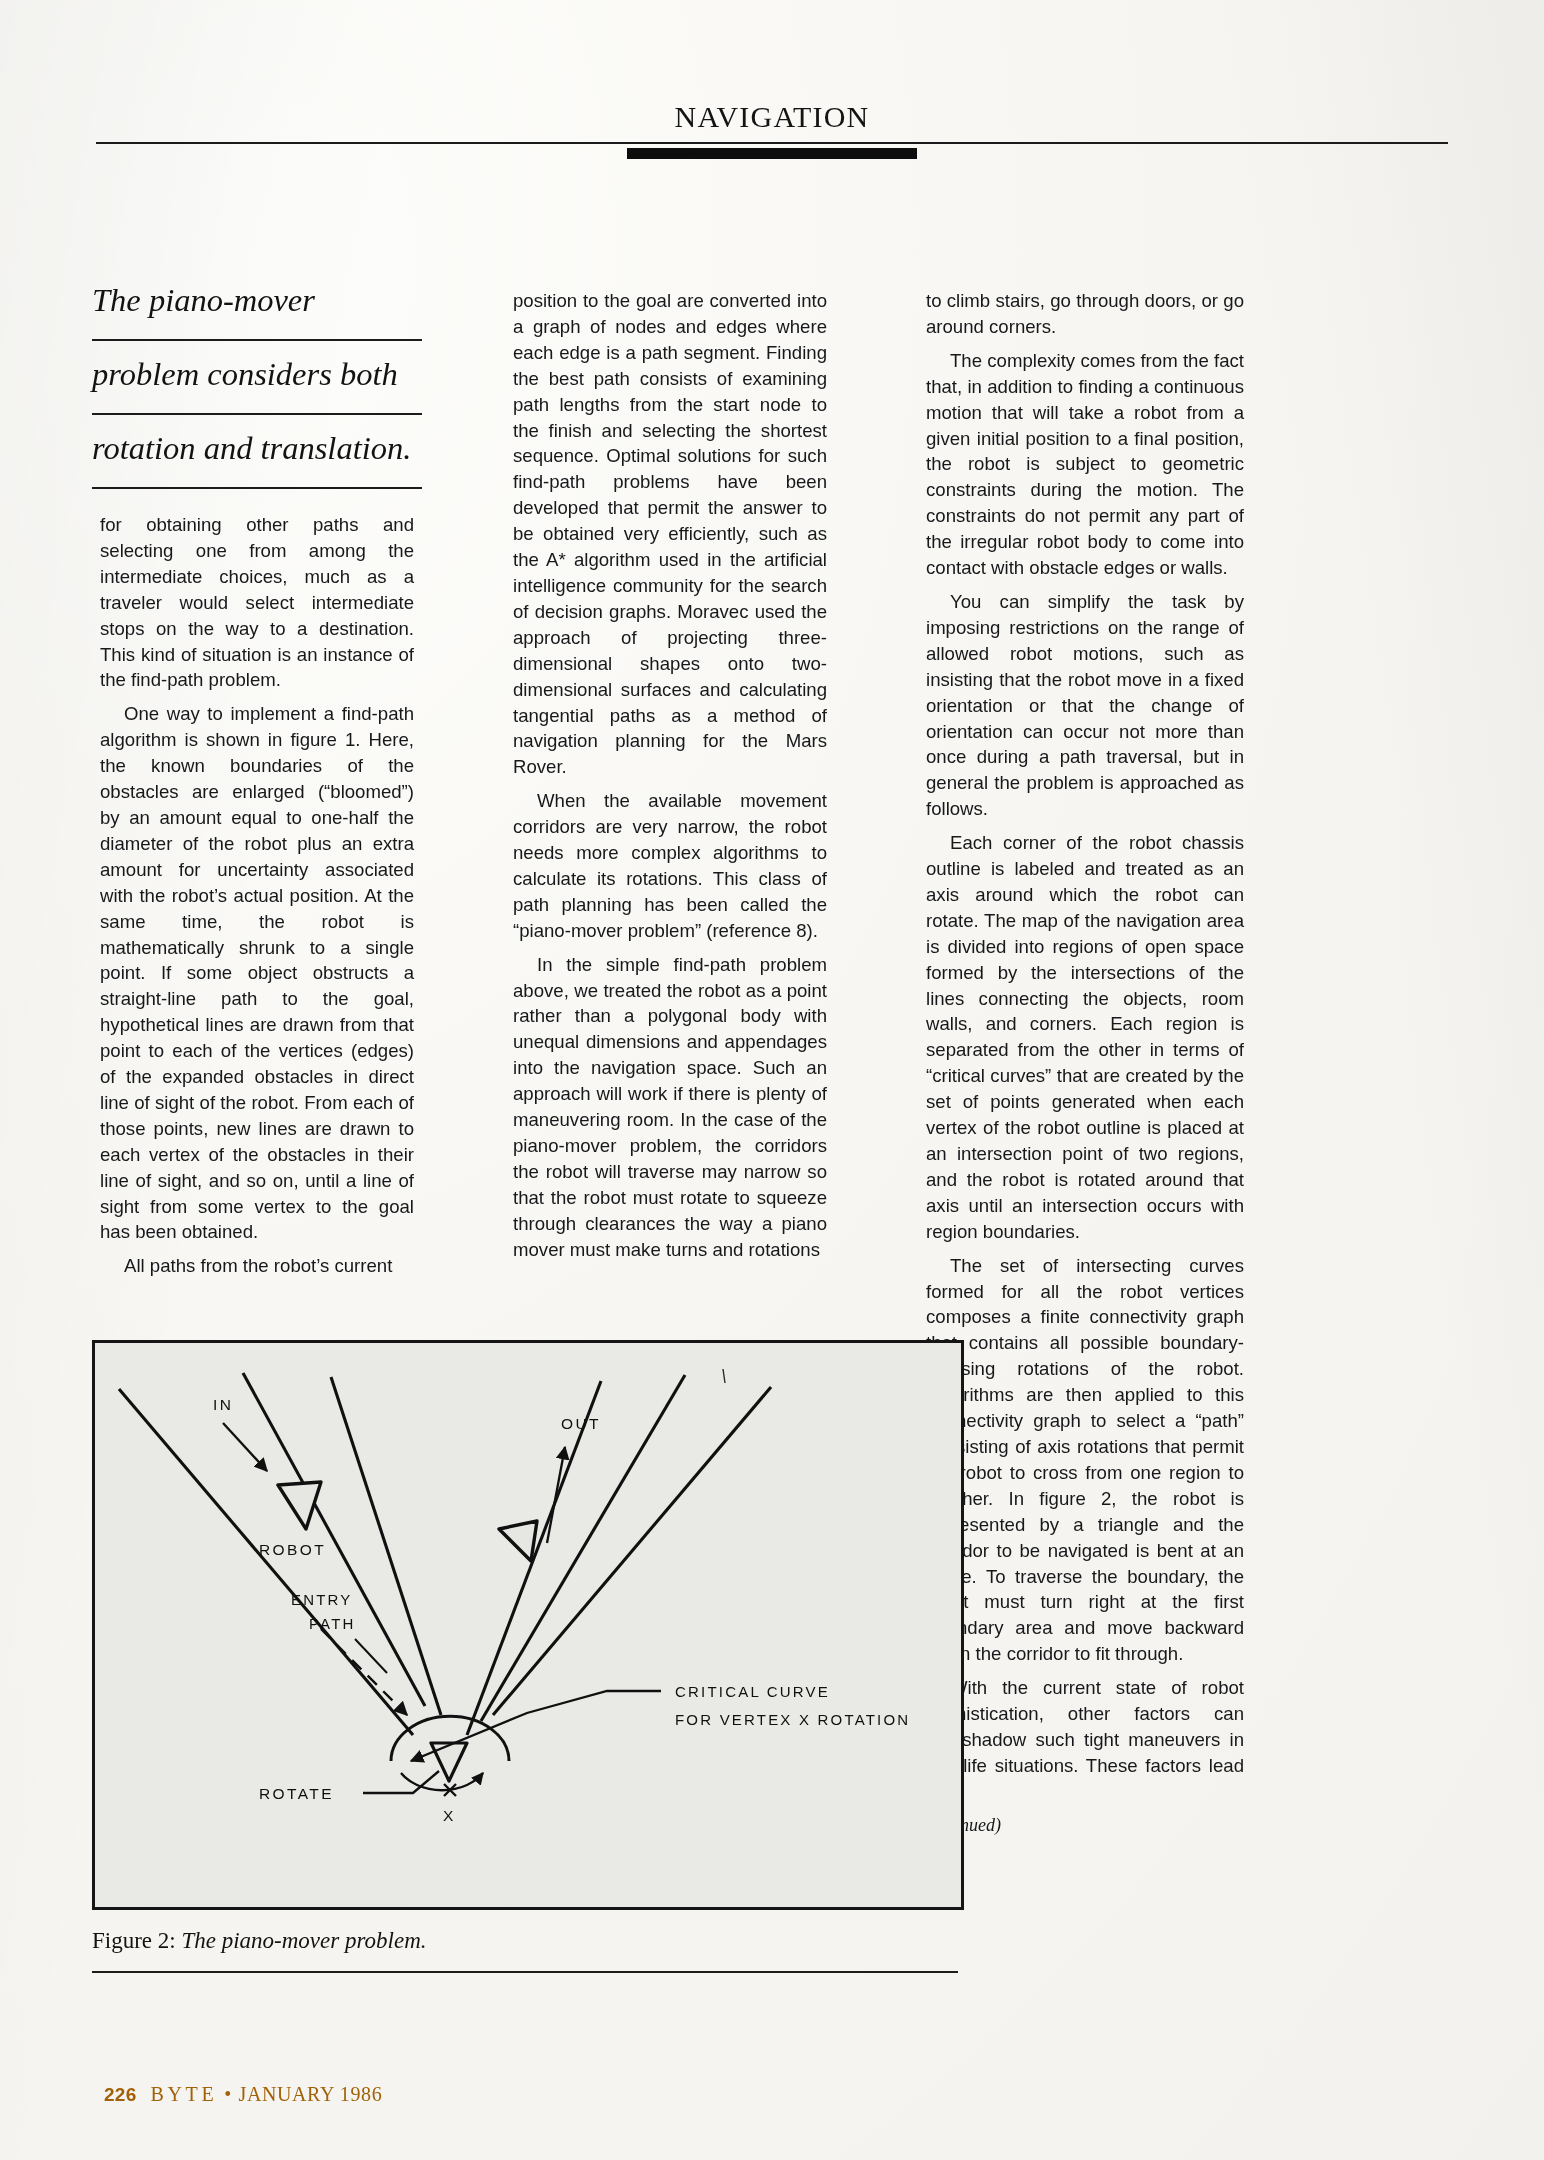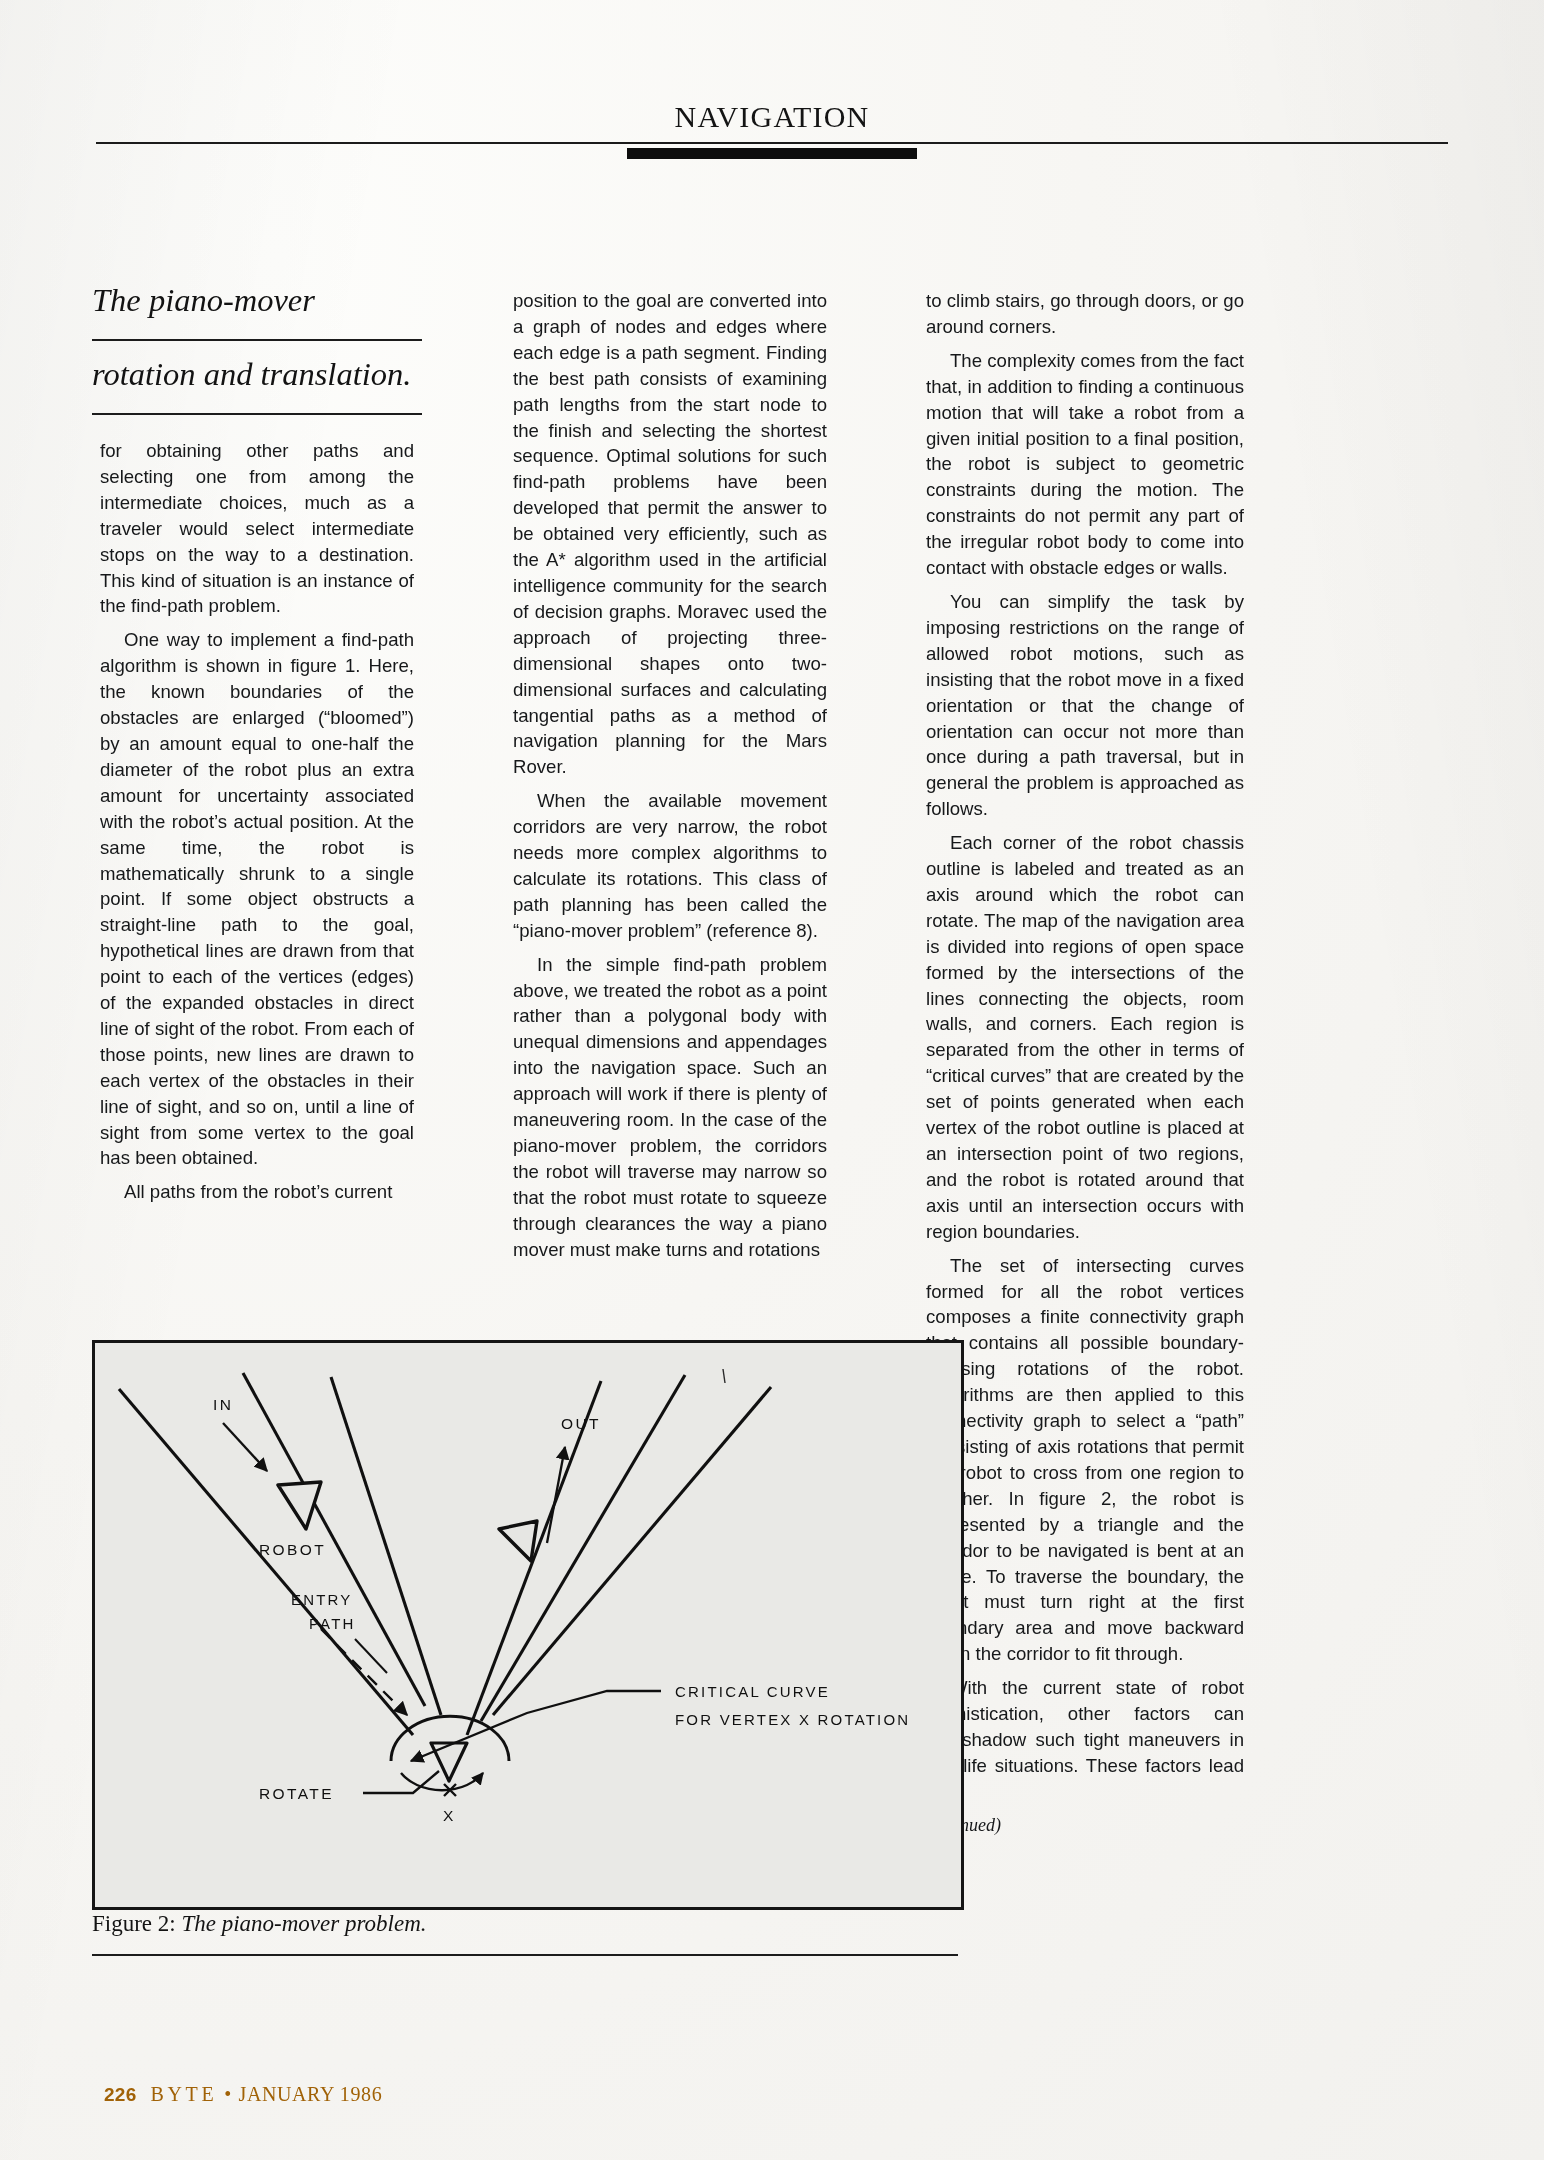--- a/index.html
+++ b/index.html
@@ -123,20 +123,21 @@
     width: 872px;
     height: 570px;
     box-sizing: border-box;
     border: 3px solid #151515;
     background: #e9e9e6;
     overflow: hidden;
   }
   .figure-svg { display: block; width: 100%; height: 100%; }
 
   .figure-caption {
+    margin-top: 17px;
     font-family: "Liberation Serif", serif;
     font-size: 23px;
     line-height: 28px;
     color: #131313;
   }
   .figure-caption .cap-label { font-style: normal; }
   .figure-caption .cap-text  { font-style: italic; }
 
   .figure-rule {
     margin-top: 16px;
@@ -192,20 +193,21 @@
   <div class="runhead-title">NAVIGATION</div>
   <div class="runhead-rule"></div>
   <div class="runhead-bar"></div>
 </div>
 
 <div class="cols">
 
   <div class="col col-1">
     <div class="pullquote">
       <div class="pq-line">The piano-mover</div>
+      <div class="pq-line">problem considers both</div>
       <div class="pq-line">rotation and translation.</div>
     </div>
     <p class="body-start">for obtaining other paths and selecting one from among the intermediate choices, much as a traveler would select intermediate stops on the way to a destination. This kind of situation is an instance of the find-path problem.</p>
     <p>One way to implement a find-path algorithm is shown in figure 1. Here, the known boundaries of the obstacles are enlarged (“bloomed”) by an amount equal to one-half the diameter of the robot plus an extra amount for uncertainty associated with the robot’s actual position. At the same time, the robot is mathematically shrunk to a single point. If some object obstructs a straight-line path to the goal, hypothetical lines are drawn from that point to each of the vertices (edges) of the expanded obstacles in direct line of sight of the robot. From each of those points, new lines are drawn to each vertex of the obstacles in their line of sight, and so on, until a line of sight from some vertex to the goal has been obtained.</p>
     <p>All paths from the robot’s current</p>
   </div>
 
   <div class="col col-2">
     <p>position to the goal are converted into a graph of nodes and edges where each edge is a path segment. Finding the best path consists of examining path lengths from the start node to the finish and selecting the shortest sequence. Optimal solutions for such find-path problems have been developed that permit the answer to be obtained very efficiently, such as the A* algorithm used in the artificial intelligence community for the search of decision graphs. Moravec used the approach of projecting three-dimensional shapes onto two-dimensional surfaces and calculating tangential paths as a method of navigation planning for the Mars Rover.</p>
     <p>When the available movement corridors are very narrow, the robot needs more complex algorithms to calculate its rotations. This class of path planning has been called the “piano-mover problem” (reference 8).</p>

